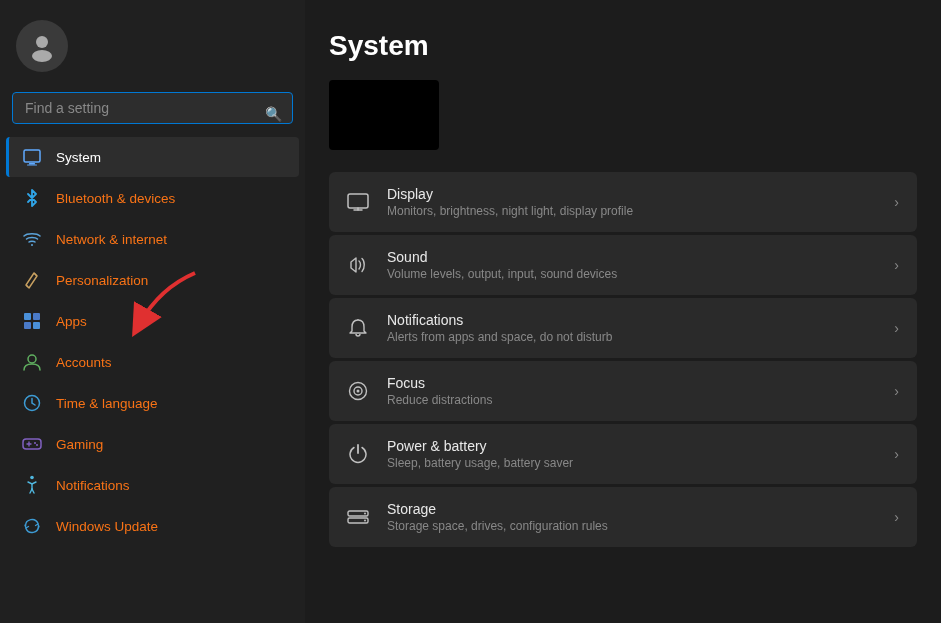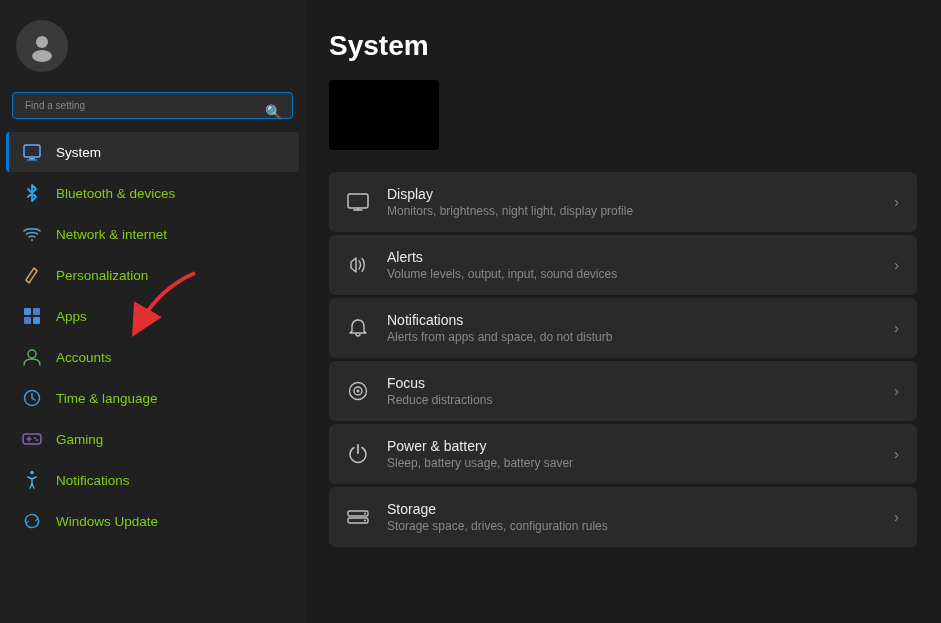--- a/index.html
+++ b/index.html
@@ -51,21 +51,21 @@
       position: relative;
     }
 
     .search-input {
       width: 100%;
       background: #2d2d2d;
       border: 1.5px solid #0078d4;
       border-radius: 4px;
       color: #e0e0e0;
       padding: 7px 32px 7px 12px;
-      font-size: 10px;
+      font-size: 14px;
       outline: none;
     }
 
     .search-input::placeholder {
       color: #888;
     }
 
     .search-icon-wrap {
       position: absolute;
       right: 22px;
@@ -97,21 +97,21 @@
       height: 20px;
       display: flex;
       align-items: center;
       justify-content: center;
       flex-shrink: 0;
       font-size: 16px;
     }
 
     .nav-label {
       font-size: 13.5px;
-      color: #84cc16;
+      color: #f97316;
     }
 
     .nav-item.active .nav-label {
       color: #ffffff;
     }
 
     
     .main {
       flex: 1;
       padding: 30px 24px 20px 24px;
@@ -366,21 +366,21 @@
 
     <div class="setting-item">
       <span class="setting-icon">
         <svg width="22" height="18" viewBox="0 0 22 18" fill="none">
           <path d="M4 12V6l5-4v14L4 12z" stroke="#c0c0c0" stroke-width="1.4" fill="none" stroke-linejoin="round"></path>
           <path d="M12 5c2 1.5 2 5.5 0 8" stroke="#c0c0c0" stroke-width="1.4" stroke-linecap="round" fill="none"></path>
           <path d="M15 2.5c3 2.5 3 10 0 13" stroke="#c0c0c0" stroke-width="1.4" stroke-linecap="round" fill="none"></path>
         </svg>
       </span>
       <div class="setting-text">
-        <div class="setting-title">Alerts</div>
+        <div class="setting-title">Sound</div>
         <div class="setting-subtitle">Volume levels, output, input, sound devices</div>
       </div>
       <span class="chevron">›</span>
     </div>
 
     <div class="setting-item">
       <span class="setting-icon">
         <svg width="18" height="20" viewBox="0 0 18 20" fill="none">
           <path d="M9 1v1M9 2c-4 0-6 3-6 7v4l-2 2h16l-2-2V9c0-4-2-7-6-7z" stroke="#c0c0c0" stroke-width="1.4" fill="none" stroke-linejoin="round"></path>
           <path d="M7 16c0 1.1.9 2 2 2s2-.9 2-2" stroke="#c0c0c0" stroke-width="1.4" fill="none"></path>

